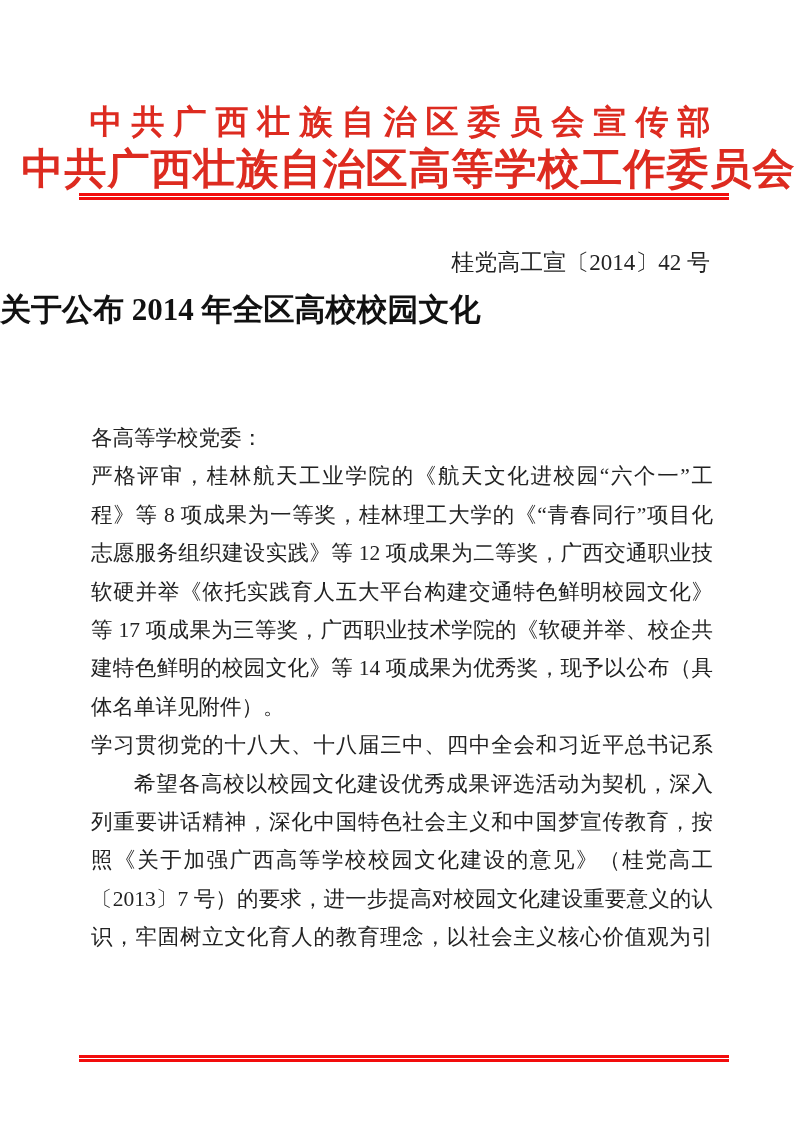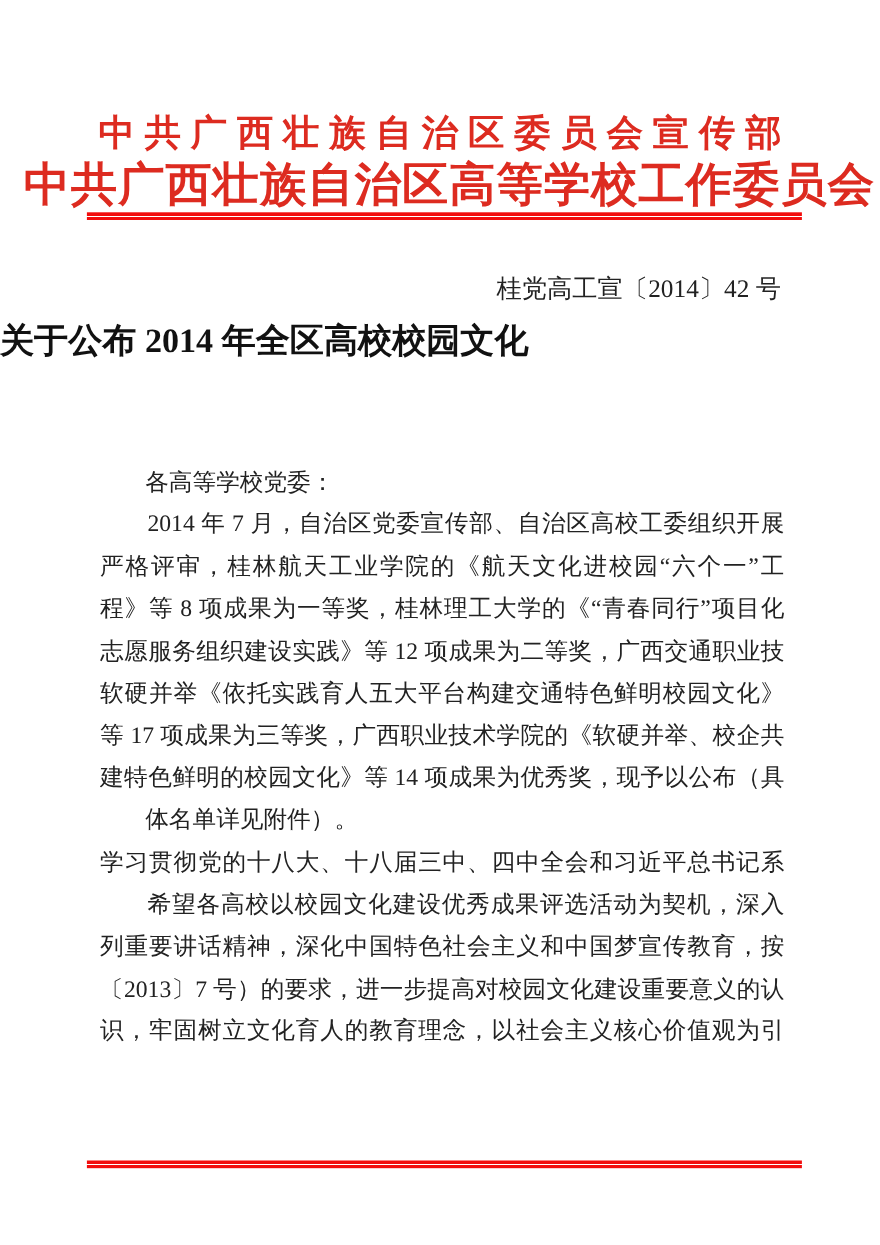--- a/index.html
+++ b/index.html
@@ -84,21 +84,20 @@
     color: var(--ink);
   }
   .bline {
     height: 38.4px;
     line-height: 38.4px;
     overflow: hidden;
   }
   .bline.short {
     text-align: left;
     white-space: nowrap;
-    margin-left: 41px;
   }
   .bline.just {
     text-align: justify;
     text-align-last: justify;
     white-space: normal;
   }
   .bline.indent {
     text-indent: 2em;
   }
 </style>
@@ -115,30 +114,30 @@
   <div class="red-rule rule-top"></div>
 
   <div class="doc-number">桂党高工宣〔2014〕42 号</div>
 
   <div class="doc-title">
     <div>关于公布 2014 年全区高校校园文化</div>
   </div>
 
   <div class="body-text">
     <div class="bline short">各高等学校党委：</div>
-    <div class="bline just indent">2014 年 7 月，自治区党委宣传部、自治区高校工委组织开展</div>
     <div class="bline just">严格评审，桂林航天工业学院的《航天文化进校园“六个一”工</div>
     <div class="bline just">程》等 8 项成果为一等奖，桂林理工大学的《“青春同行”项目化</div>
     <div class="bline just">志愿服务组织建设实践》等 12 项成果为二等奖，广西交通职业技</div>
     <div class="bline just">软硬并举《依托实践育人五大平台构建交通特色鲜明校园文化》</div>
     <div class="bline just">等 17 项成果为三等奖，广西职业技术学院的《软硬并举、校企共</div>
     <div class="bline just">建特色鲜明的校园文化》等 14 项成果为优秀奖，现予以公布（具</div>
     <div class="bline short">体名单详见附件）。</div>
     <div class="bline just">学习贯彻党的十八大、十八届三中、四中全会和习近平总书记系</div>
     <div class="bline just indent">希望各高校以校园文化建设优秀成果评选活动为契机，深入</div>
     <div class="bline just">列重要讲话精神，深化中国特色社会主义和中国梦宣传教育，按</div>
+    <div class="bline just">照《关于加强广西高等学校校园文化建设的意见》（桂党高工</div>
     <div class="bline just">〔2013〕7 号）的要求，进一步提高对校园文化建设重要意义的认</div>
     <div class="bline just">识，牢固树立文化育人的教育理念，以社会主义核心价值观为引</div>
   </div>
 
   <div class="red-rule rule-bottom"></div>
 
 </div>
 
 </body></html>

